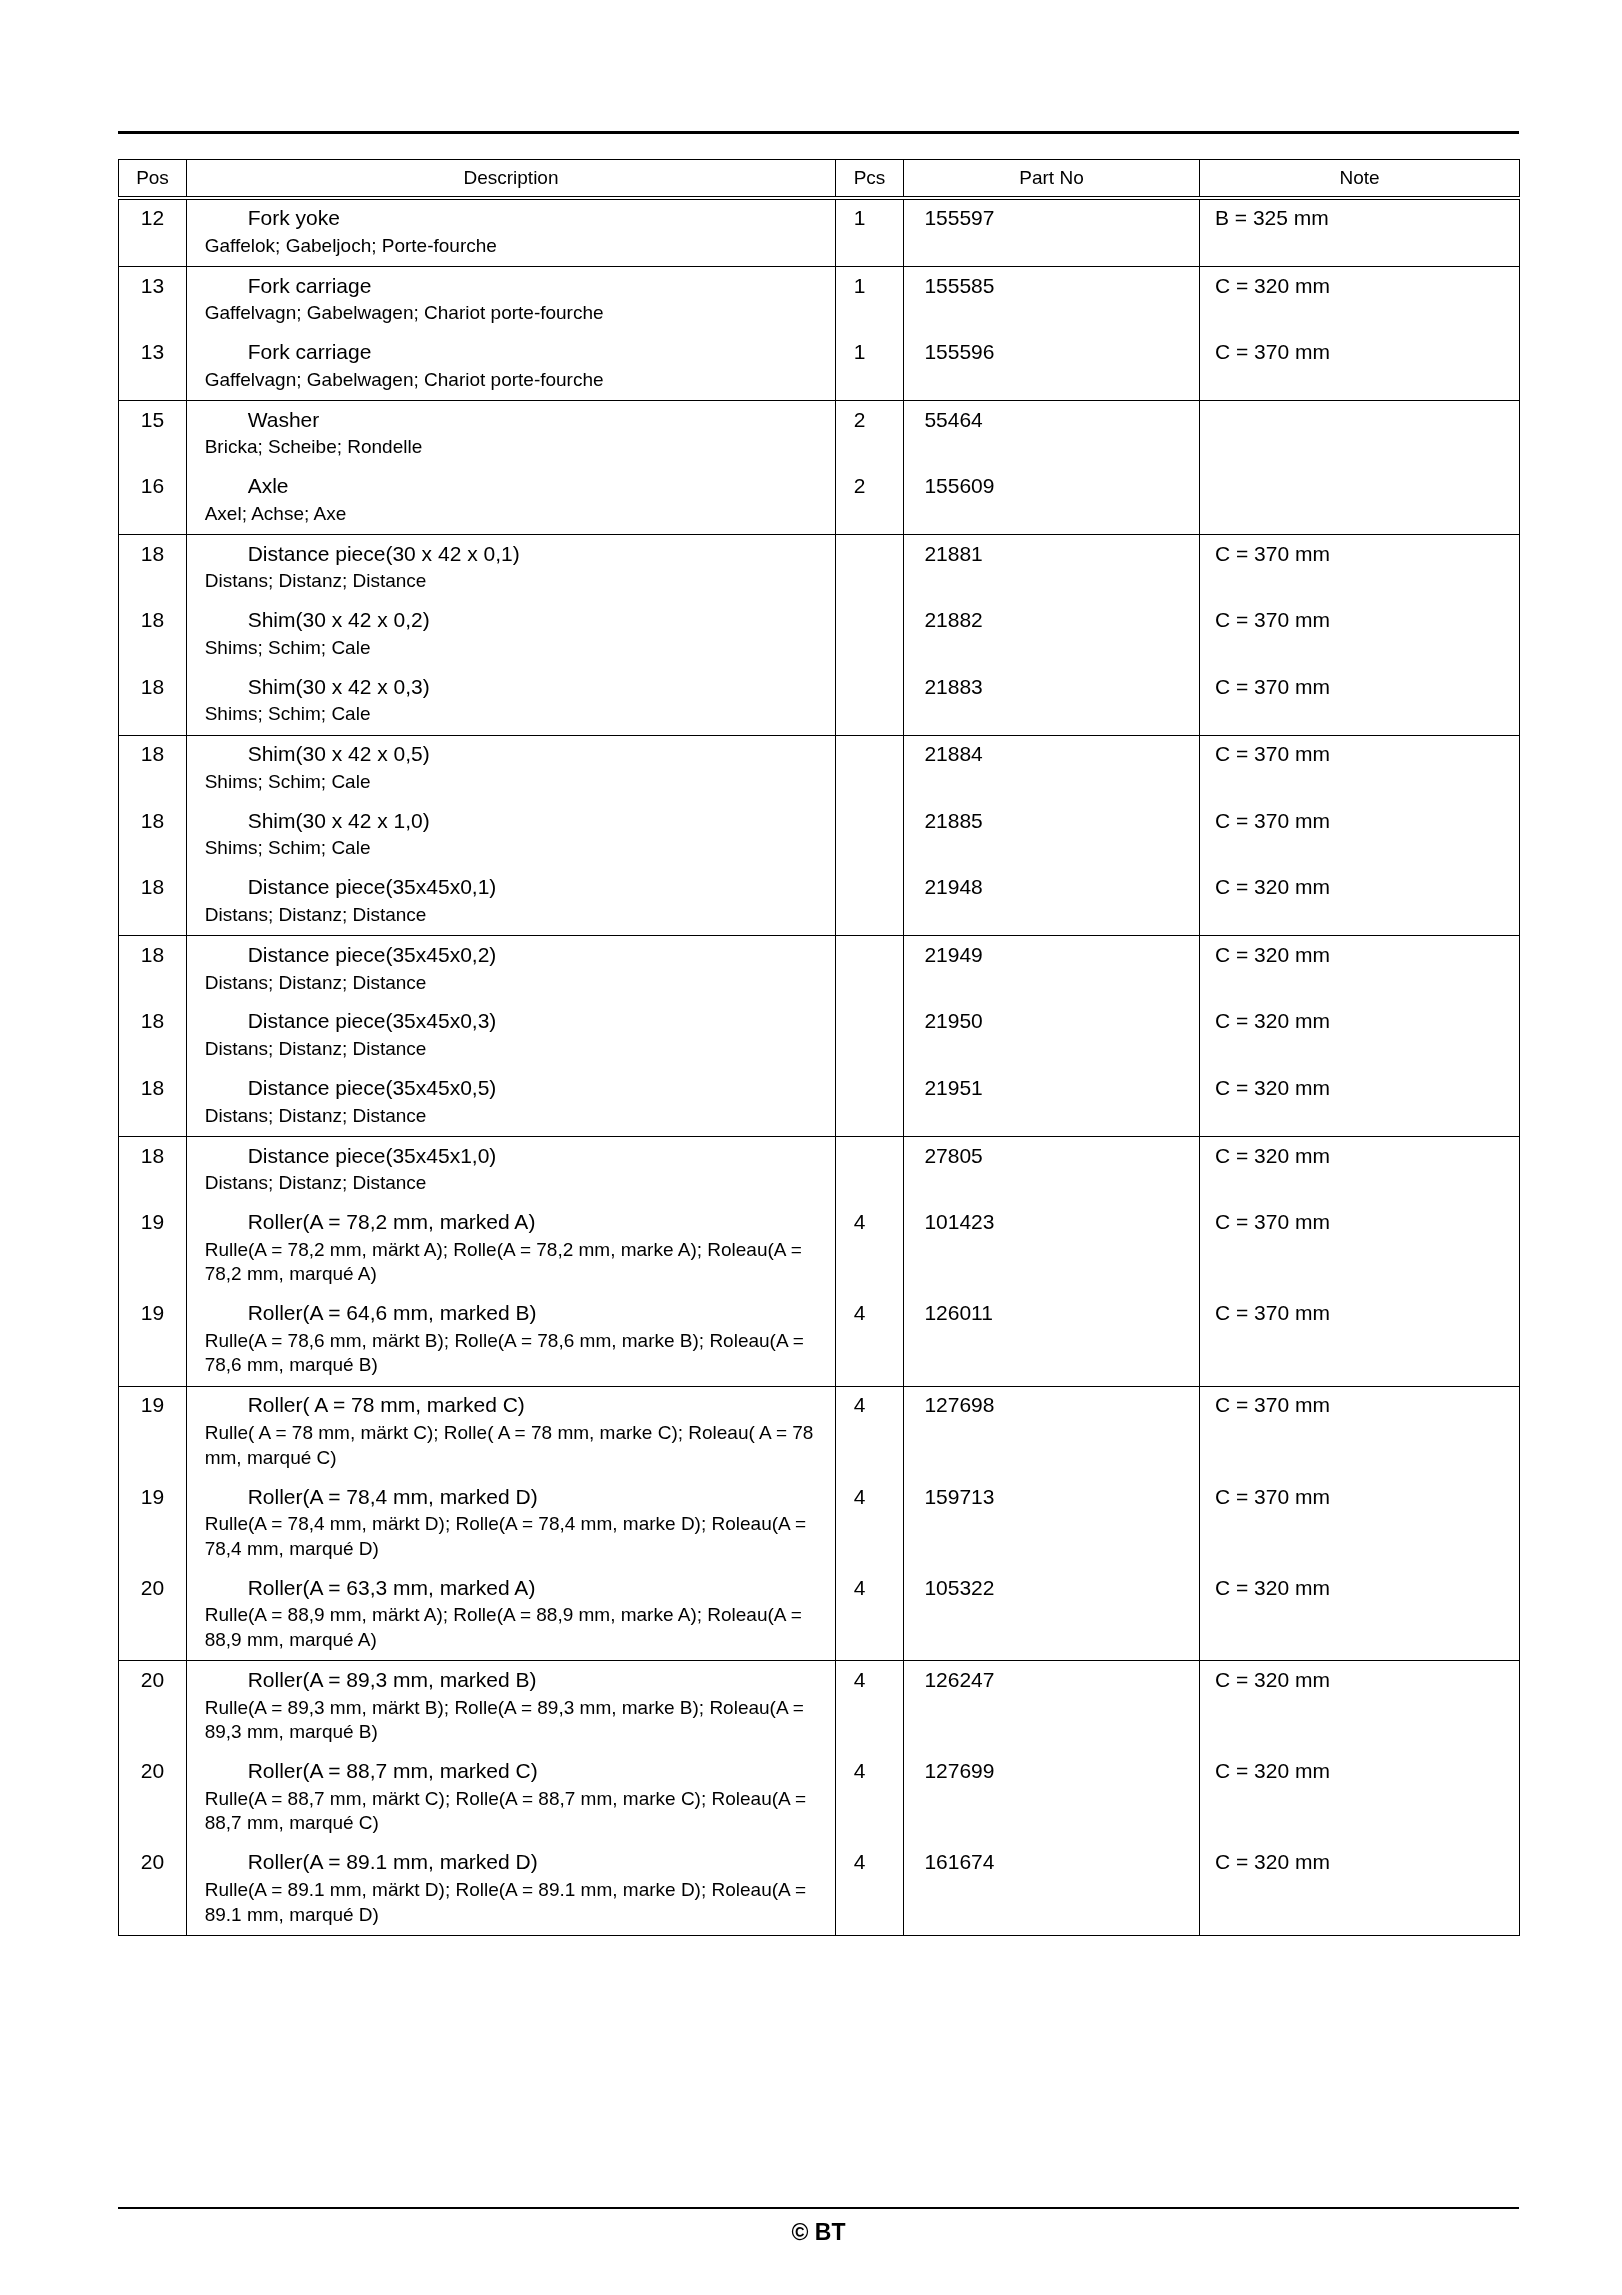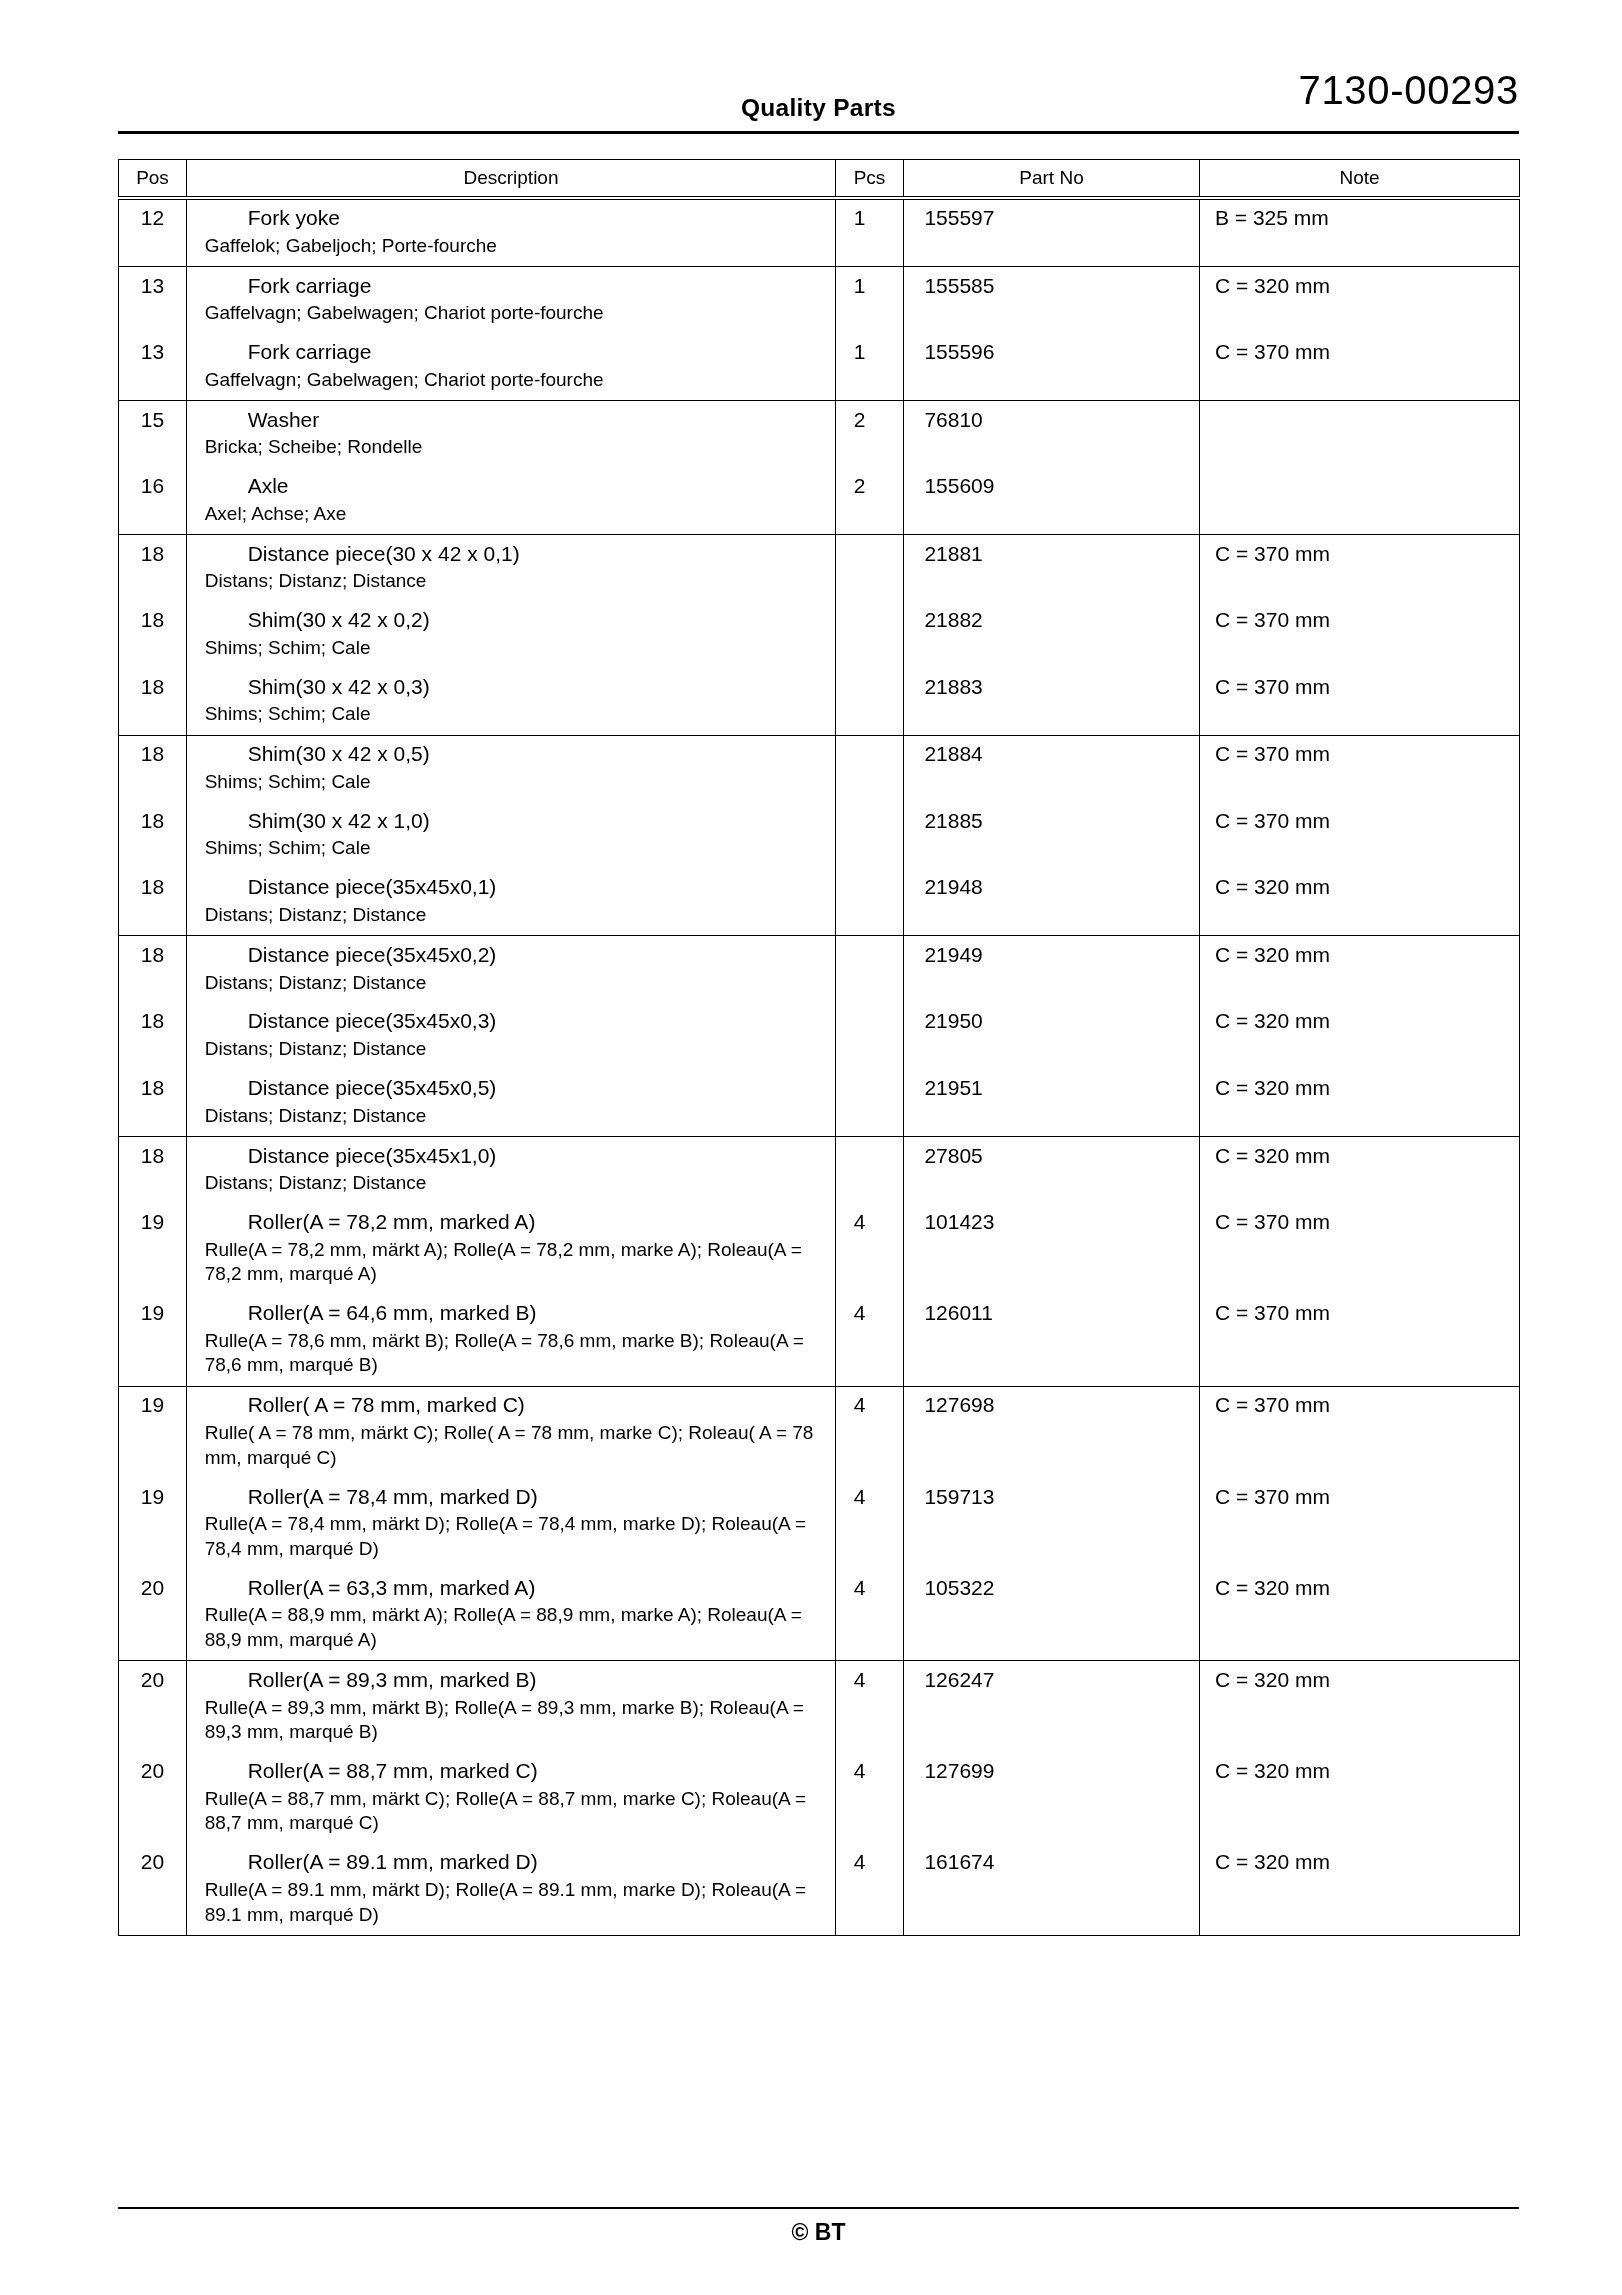--- a/index.html
+++ b/index.html
@@ -96,24 +96,20 @@
     text-align: center;
     font-size: 23px;
     font-weight: bold;
   }
 </style>
 </head>
 <body>
 
 <div class="page">
 
-  <div class="content-col page-header">
-    <div class="doc-title">Quality Parts</div>
-    <div class="doc-number">7130-00293</div>
-  </div>
   <div class="header-rule"></div>
 
   <div class="content-col table-wrap">
     <table class="parts-table">
       <colgroup>
         <col style="width:68px">
         <col style="width:649px">
         <col style="width:68px">
         <col style="width:296px">
         <col style="width:320px">
@@ -163,21 +159,21 @@
           </tr>
         </tbody>
         <tbody>
           <tr>
             <td class="c-pos">15</td>
             <td class="c-desc">
               <div class="desc-main">Washer</div>
               <div class="desc-sub">Bricka; Scheibe; Rondelle</div>
             </td>
             <td class="c-pcs">2</td>
-            <td class="c-part">76810</td>
+            <td class="c-part">55464</td>
             <td class="c-note"></td>
           </tr>
           <tr>
             <td class="c-pos">16</td>
             <td class="c-desc">
               <div class="desc-main">Axle</div>
               <div class="desc-sub">Axel; Achse; Axe</div>
             </td>
             <td class="c-pcs">2</td>
             <td class="c-part">155609</td>

